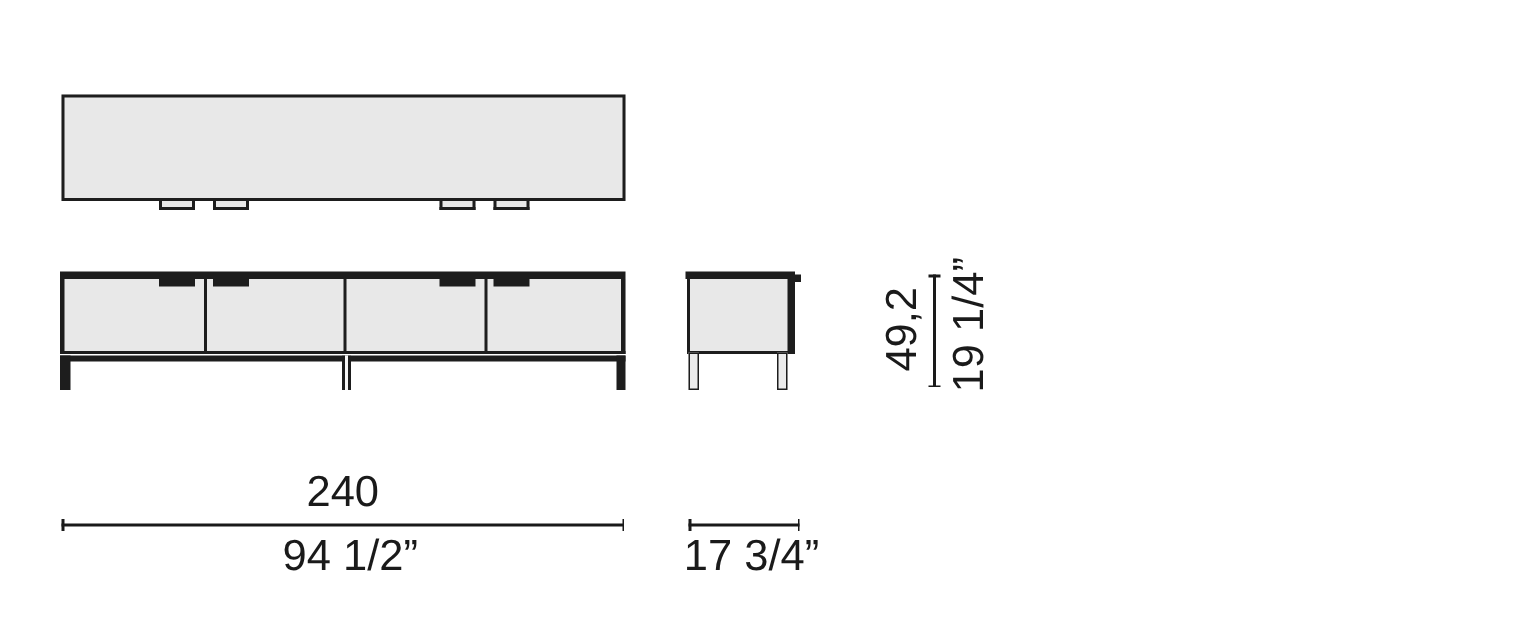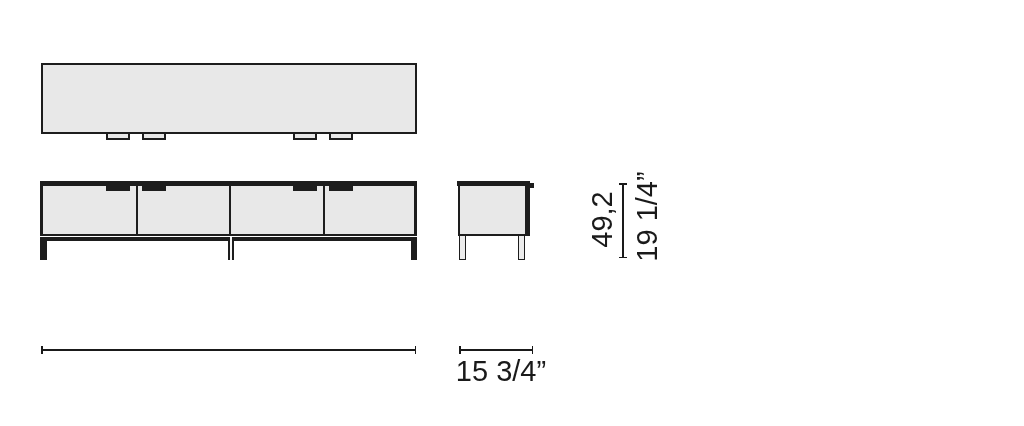--- a/index.html
+++ b/index.html
@@ -112,19 +112,21 @@
 
   <div class="abs dim-line-v" style="left:622px; top:183px; height:75px"></div>
   <div class="abs dim-tick-h" style="left:618.5px; top:183px"></div>
   <div class="abs dim-tick-h" style="left:618.5px; top:256.5px"></div>
   <div class="dim-text rot" style="left:501.5px; top:205px; width:200px; height:29px">49,2</div>
   <div class="dim-text rot" style="left:547px; top:201.5px; width:200px; height:29px">19 1/4”</div>
 
   <div class="abs dim-line-h" style="left:41px; top:349px; width:375px"></div>
   <div class="abs dim-tick-v" style="left:41px; top:346px"></div>
   <div class="abs dim-tick-v" style="left:414.5px; top:346px"></div>
+  <div class="dim-text" style="left:41px; top:314px; width:375px">240</div>
+  <div class="dim-text" style="left:46px; top:357px; width:375px">94 1/2”</div>
 
   <div class="abs dim-line-h" style="left:459px; top:349px; width:74px"></div>
   <div class="abs dim-tick-v" style="left:459px; top:346px"></div>
   <div class="abs dim-tick-v" style="left:531.5px; top:346px"></div>
-  <div class="dim-text" style="left:434px; top:357px; width:134px">15 3/4”</div>
+  <div class="dim-text" style="left:434px; top:357px; width:134px">17 3/4”</div>
 
 </div>
 
 </body></html>

